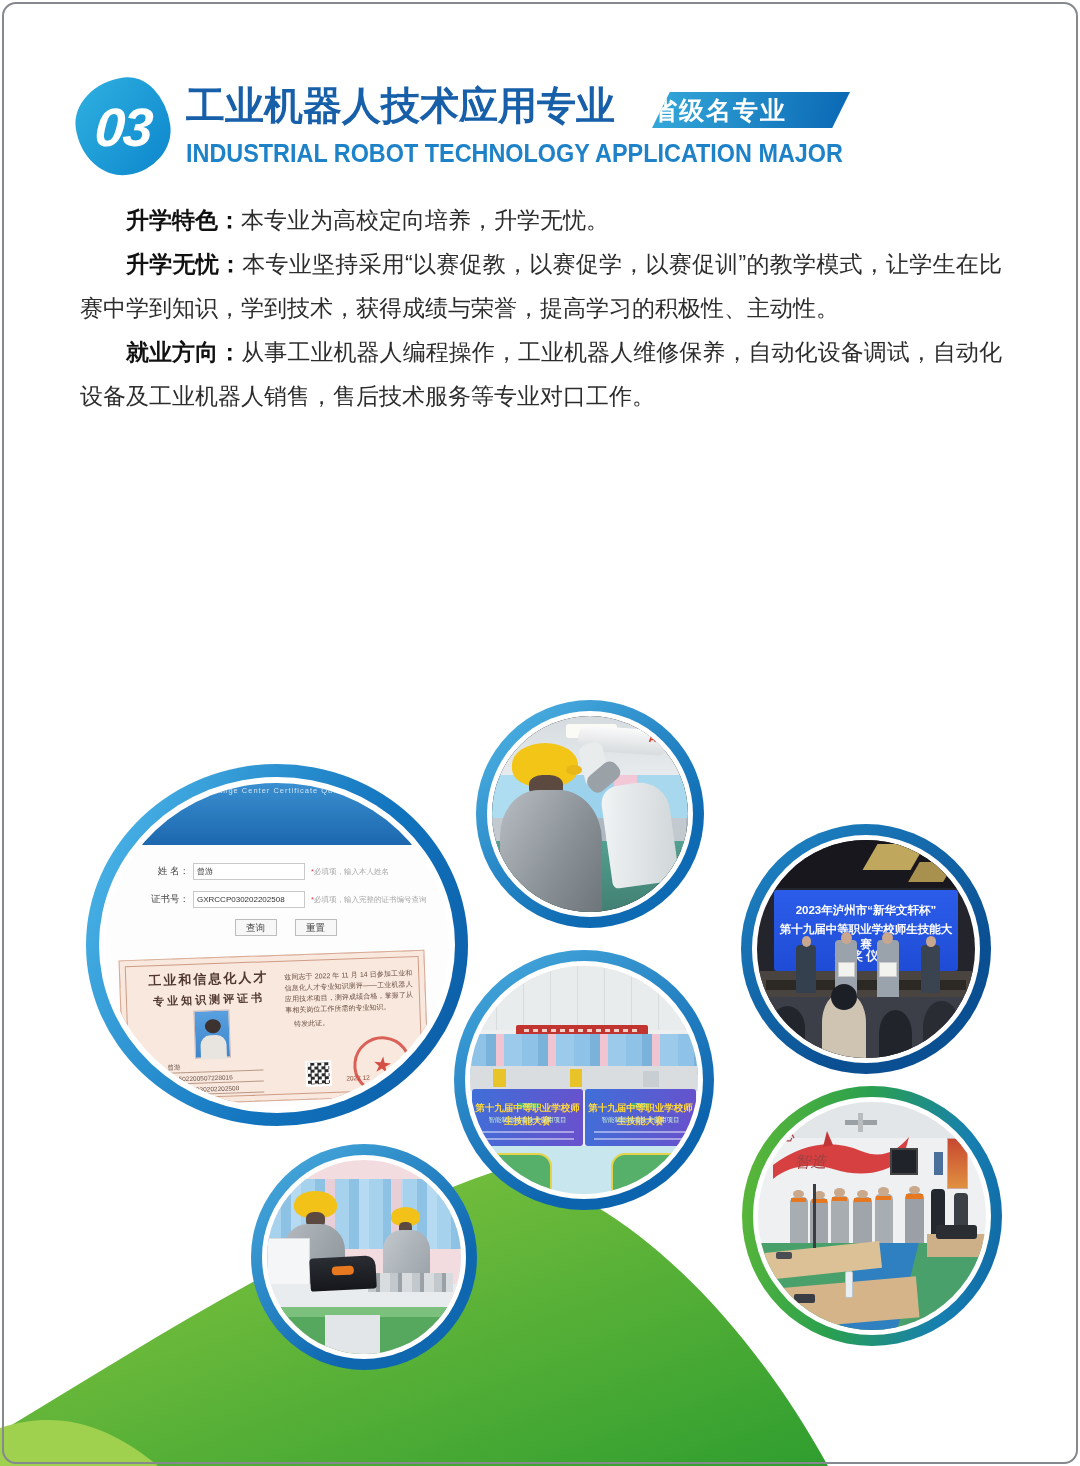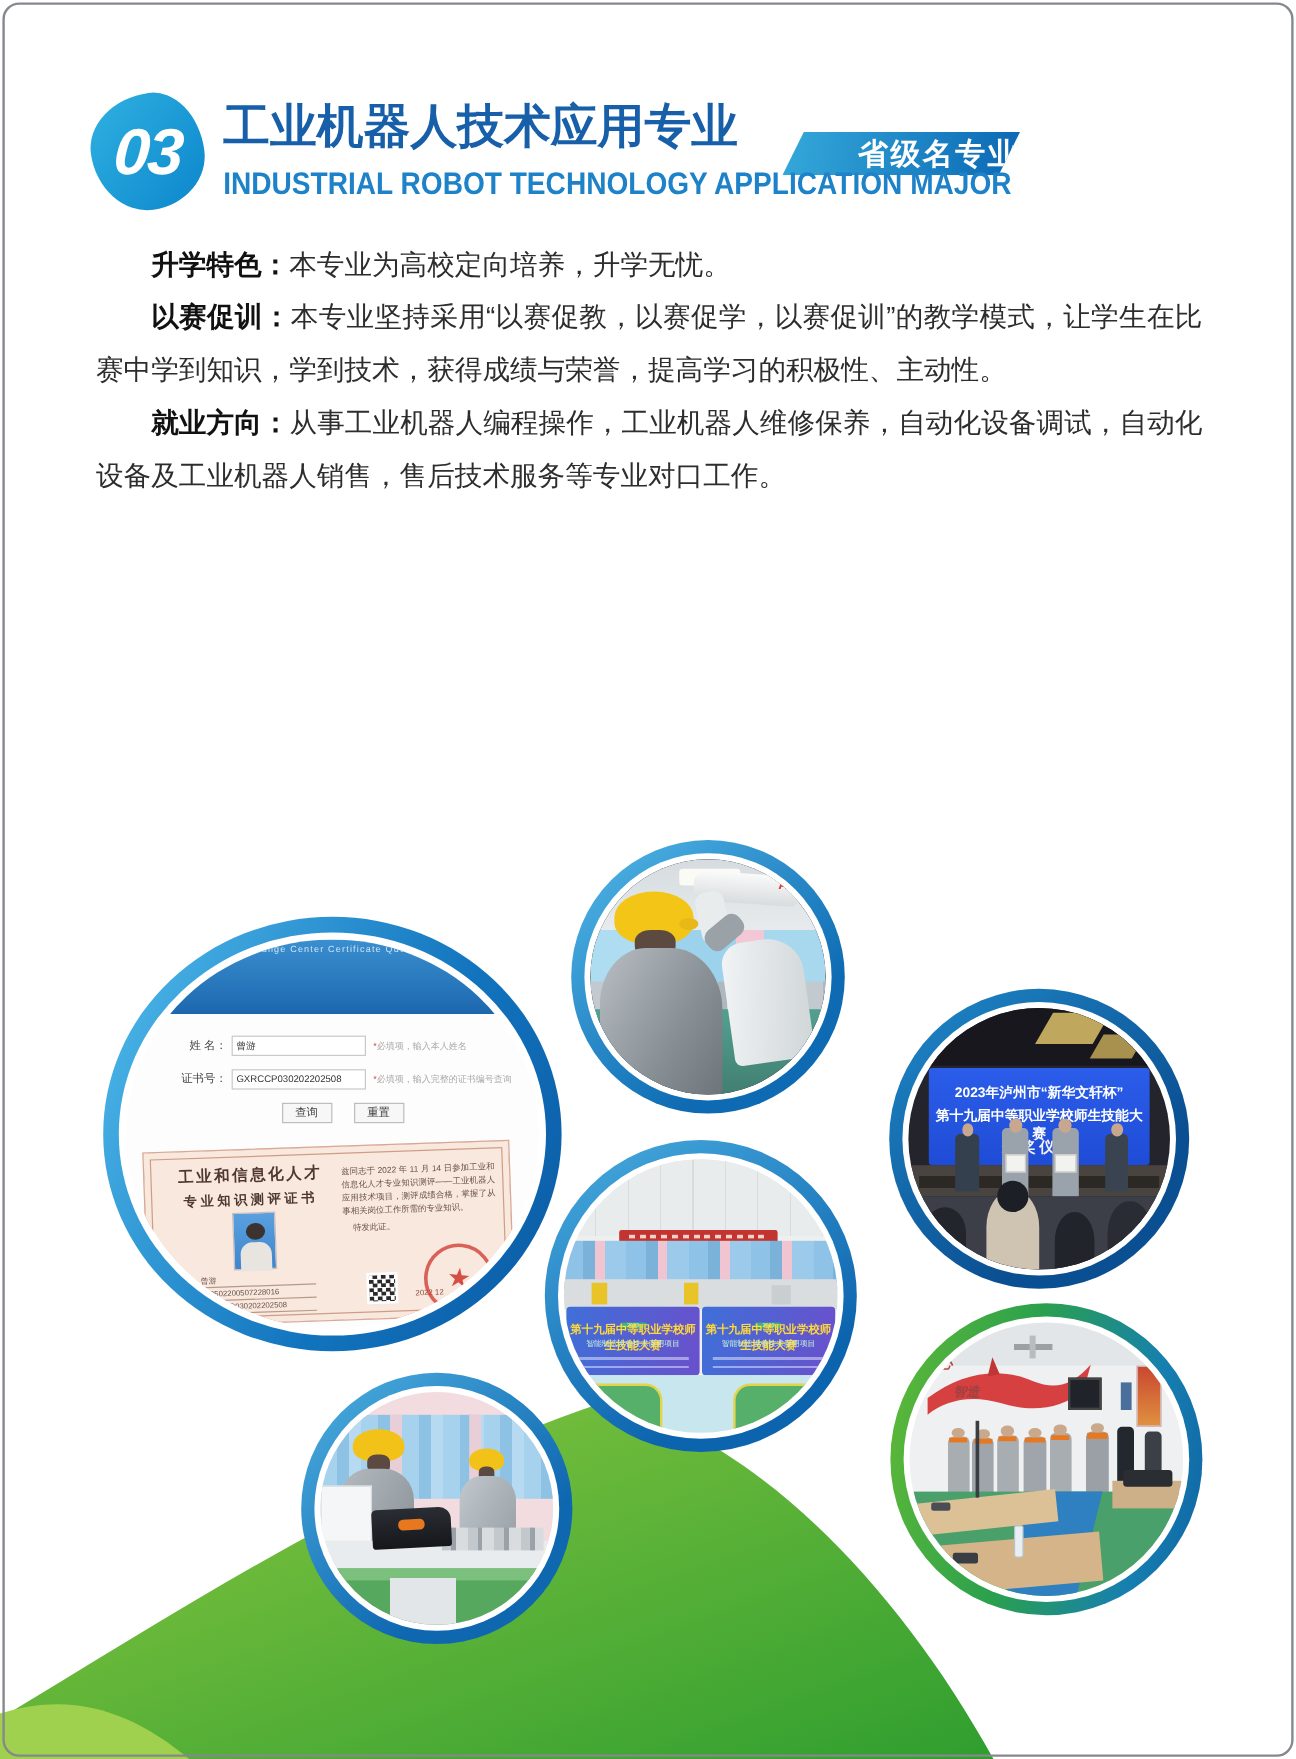--- a/index.html
+++ b/index.html
@@ -8,24 +8,24 @@
   *{box-sizing:border-box;}
   .frame{position:absolute;inset:2px;border:2px solid #85898d;border-radius:14px;pointer-events:none;z-index:40;}
 
   
   .num-blob{position:absolute;left:76px;top:78px;width:94px;height:97px;
     background:linear-gradient(135deg,#2fb1e0,#0c86cd);
     border-radius:58% 42% 52% 48% / 45% 55% 45% 55%;
     transform:rotate(-8deg);display:flex;align-items:center;justify-content:center;z-index:3;}
   .num-blob span{color:#fff;font-size:54px;font-weight:bold;font-style:italic;transform:rotate(8deg) skewX(-4deg);letter-spacing:-2px;}
   .page-title{position:absolute;left:186px;top:80px;font-size:39px;line-height:52px;font-weight:bold;color:#175fa9;letter-spacing:0px;z-index:3;}
-  .level-badge{position:absolute;left:652px;top:110px;width:198px;height:36px;z-index:3;
+  .level-badge{position:absolute;left:652px;top:92px;width:198px;height:36px;z-index:3;
     background:linear-gradient(100deg,#35a9da,#0a67b4);
     clip-path:polygon(9% 0,100% 0,91% 100%,0 100%);
-    display:flex;align-items:center;justify-content:flex-end;}
+    display:flex;align-items:center;justify-content:flex-start;}
   .level-badge span{color:#fff;font-size:25px;font-weight:bold;letter-spacing:2px;}
   .page-title-en{position:absolute;left:186px;top:138px;font-size:26px;font-weight:bold;color:#1e82c9;
     transform:scaleX(.9);transform-origin:left;white-space:nowrap;z-index:3;}
 
   
   .body-text{position:absolute;left:80px;top:198px;width:922px;font-size:23px;line-height:44px;color:#2d2d2d;
     text-align:justify;z-index:3;}
   .body-text p{margin:0;text-indent:2em;}
   .body-text b{color:#111;}
 
@@ -92,21 +92,21 @@
     <span>03</span>
   </div>
   <div class="page-title">工业机器人技术应用专业</div>
   <div class="level-badge">
     <span>省级名专业</span>
   </div>
   <div class="page-title-en">INDUSTRIAL ROBOT TECHNOLOGY APPLICATION MAJOR</div>
 
   <div class="body-text">
     <p><b>升学特色：</b><span>本专业为高校定向培养，升学无忧。</span></p>
-    <p><b>以赛促训：</b><span>本专业坚持采用“以赛促教，以赛促学，以赛促训”的教学模式，让学生在比赛中学到知识，学到技术，获得成绩与荣誉，提高学习的积极性、主动性。</span></p>
+    <p><b>升学无忧：</b><span>本专业坚持采用“以赛促教，以赛促学，以赛促训”的教学模式，让学生在比赛中学到知识，学到技术，获得成绩与荣誉，提高学习的积极性、主动性。</span></p>
     <p><b>就业方向：</b><span>从事工业机器人编程操作，工业机器人维修保养，自动化设备调试，自动化设备及工业机器人销售，售后技术服务等专业对口工作。</span></p>
   </div>
 
   <div class="gallery">
 
     <svg class="blob-svg" width="1080" height="1466" viewBox="0 0 1080 1466">
       <defs>
         <linearGradient id="g1" x1="0" y1="0" x2="1" y2="1">
           <stop offset="0" stop-color="#8cc841"></stop>
             <stop offset="1" stop-color="#2f9e2f"></stop>
@@ -268,21 +268,21 @@
           <div class="ph" style="background:#eef0f1;">
         <div class="d" style="left:0;top:0;width:100%;height:16%;background:#e3e6e8;"></div>
         <div class="d" style="left:38%;top:8%;width:14%;height:2%;background:#9aa0a4;"></div>
         <div class="d" style="left:44%;top:5%;width:2%;height:8%;background:#b8bcbe;"></div>
 
         <svg class="d" style="left:2%;top:10%;" width="150" height="70" viewBox="0 0 150 70">
           <path d="M10,40 C40,18 70,14 98,26 C118,34 132,28 146,12 L140,34 C120,50 96,52 70,44 C46,37 24,42 10,54 Z" fill="#d64040"></path>
           <path d="M60,22 L64,6 L70,20 Z" fill="#c03636"></path>
         </svg>
         <div class="d" style="left:6%;top:12%;color:#b04848;font-size:11px;font-weight:bold;font-style:italic;">匠心</div>
-        <div class="d" style="left:16%;top:22%;color:#a04040;font-size:11px;font-weight:bold;font-style:italic;">智造</div>
+        <div class="d" style="left:16%;top:22%;color:#a04040;font-size:16px;font-weight:normal;font-style:italic;">智造</div>
         <div class="d" style="right:30%;top:20%;width:12%;height:12%;background:#20242a;border:2px solid #444;"></div>
         <div class="d" style="right:8%;top:16%;width:9%;height:22%;background:linear-gradient(#c84830,#e09040);border:1px solid #caa;"></div>
         <div class="d" style="right:19%;top:22%;width:4%;height:10%;background:#4a6f9a;"></div>
 
         <div class="d" style="left:14%;top:40%;width:60%;height:26%;">
           <div class="d" style="left:0%;top:6%;width:13%;height:94%;background:#a8adb2;border-radius:5px 5px 0 0;"></div>
               <div class="d" style="left:2.5%;top:-6%;width:8%;height:14%;background:#caa88c;border-radius:50%;"></div>
               <div class="d" style="left:1%;top:8%;width:11%;height:7%;background:#e87820;"></div>
           <div class="d" style="left:15%;top:8%;width:13%;height:92%;background:#9fa5aa;border-radius:5px 5px 0 0;"></div>
               <div class="d" style="left:17.5%;top:-4%;width:8%;height:14%;background:#caa88c;border-radius:50%;"></div>

